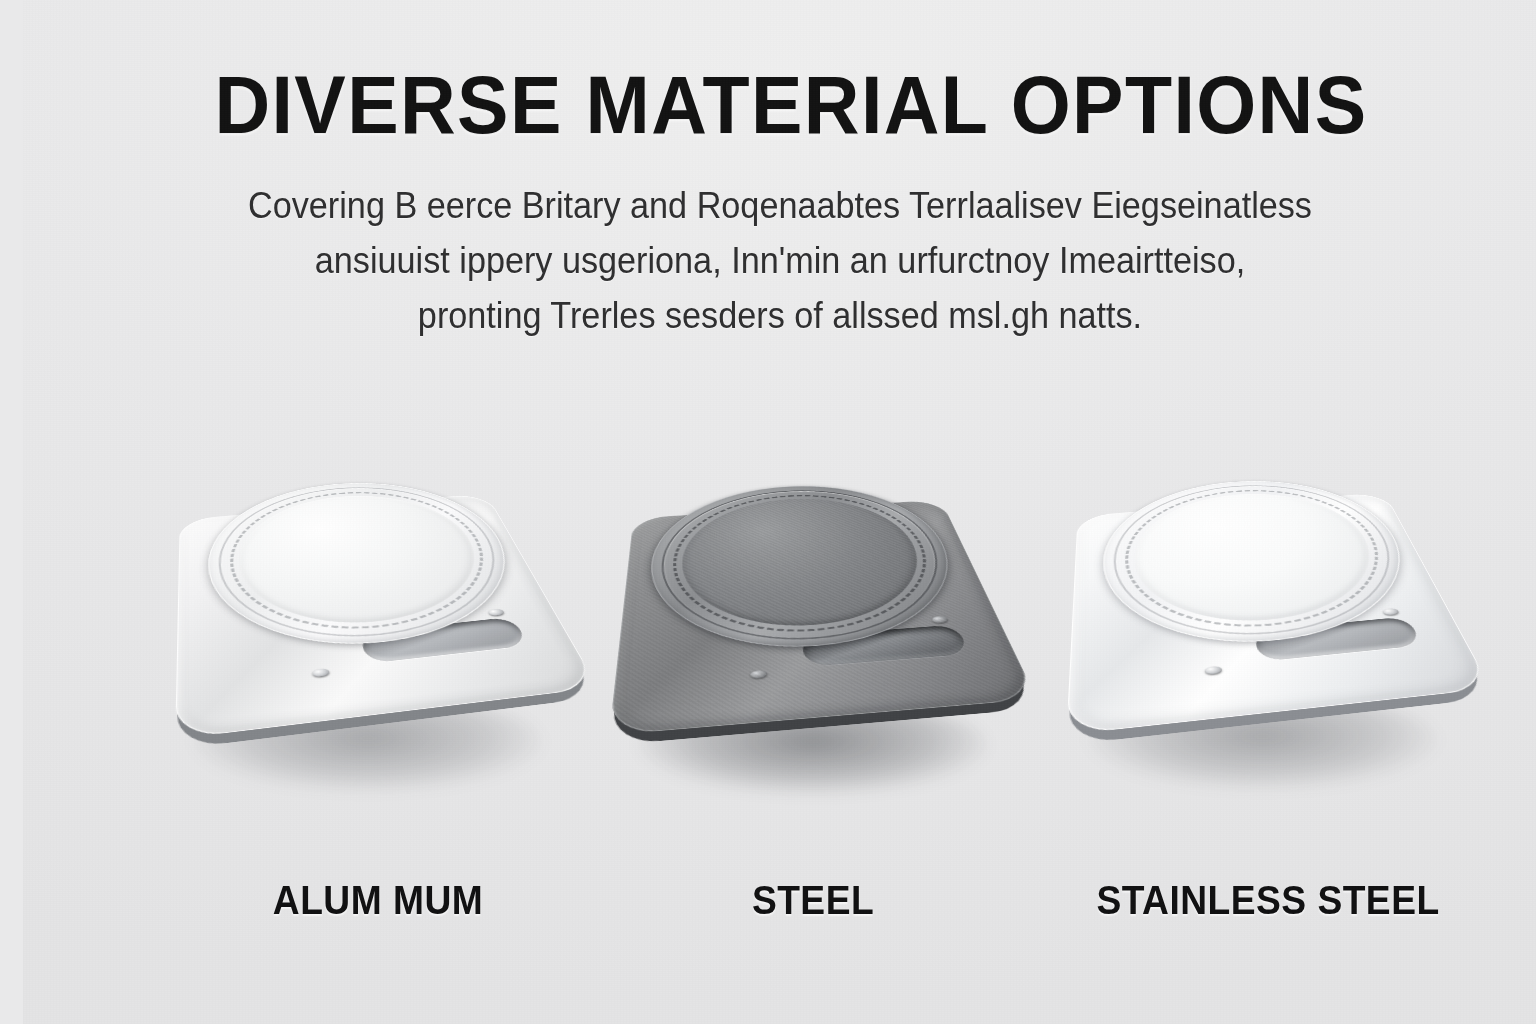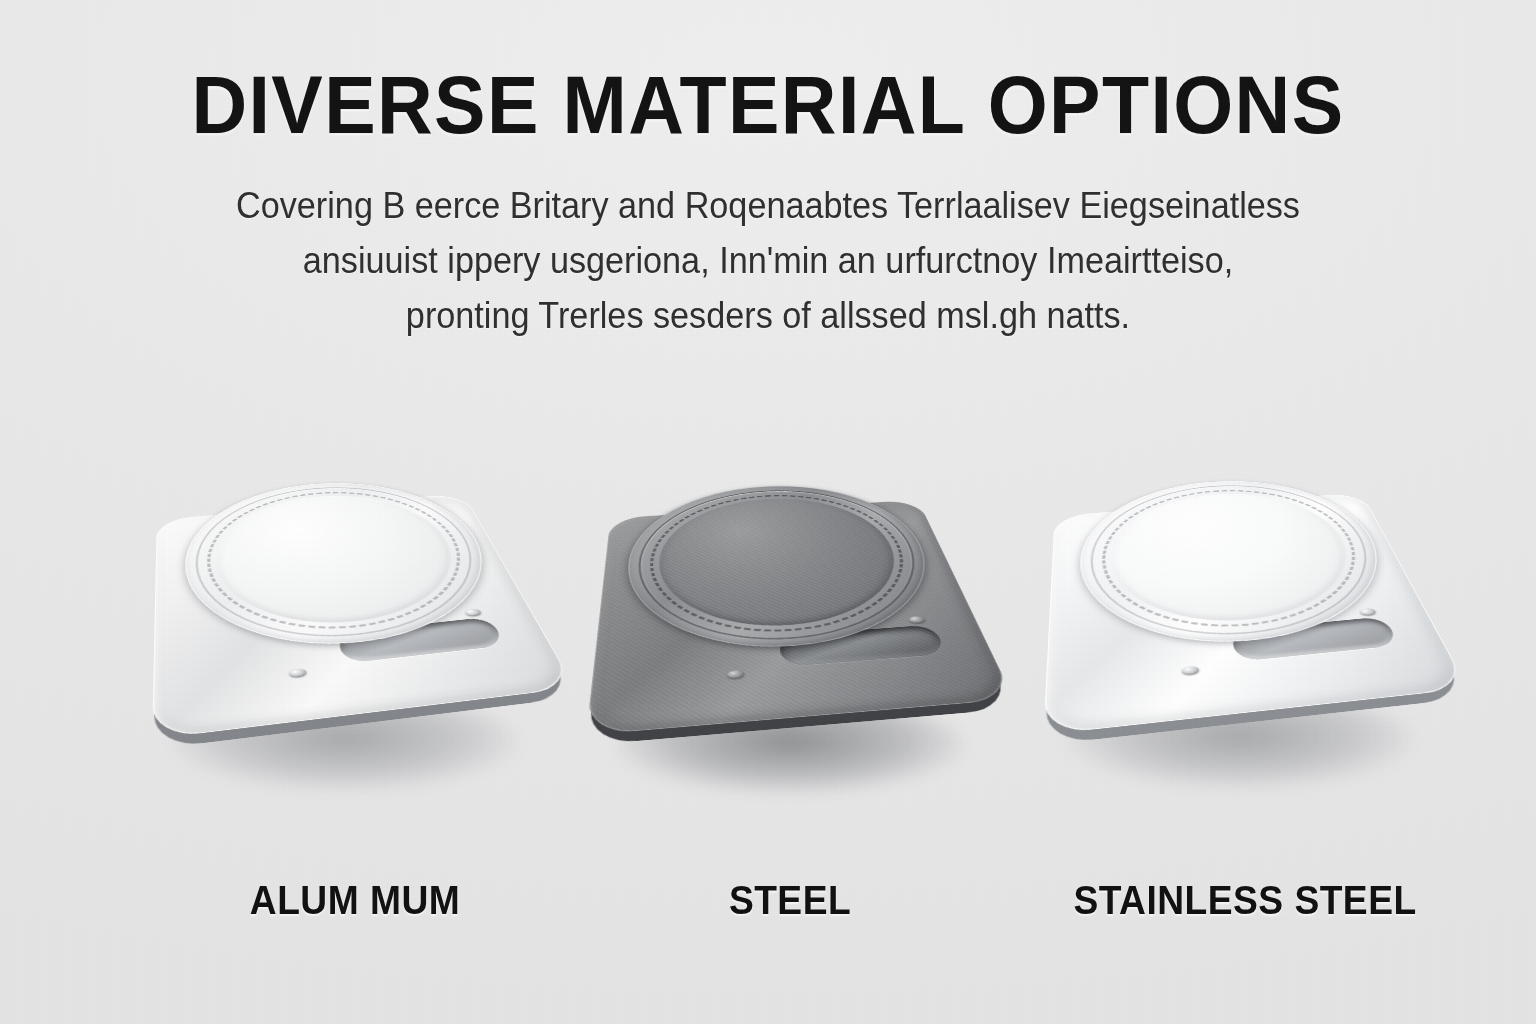--- a/index.html
+++ b/index.html
@@ -15,20 +15,21 @@
     background: #e9e9ea;
     position: relative;
   }
 
   
   #page {
     position: absolute;
     inset: 0;
     background:
       radial-gradient(ellipse 120% 90% at 50% 8%, #efefef 0%, #e9e9ea 45%, #e4e4e5 100%);
+    margin-left: 23px;
   }
   #page::after {
     
     content: "";
     position: absolute;
     inset: 0;
     pointer-events: none;
     opacity: .33;
     background-image:
       repeating-linear-gradient(0deg,   rgba(0,0,0,.022) 0 1px, rgba(255,255,255,.02) 1px 2px),

